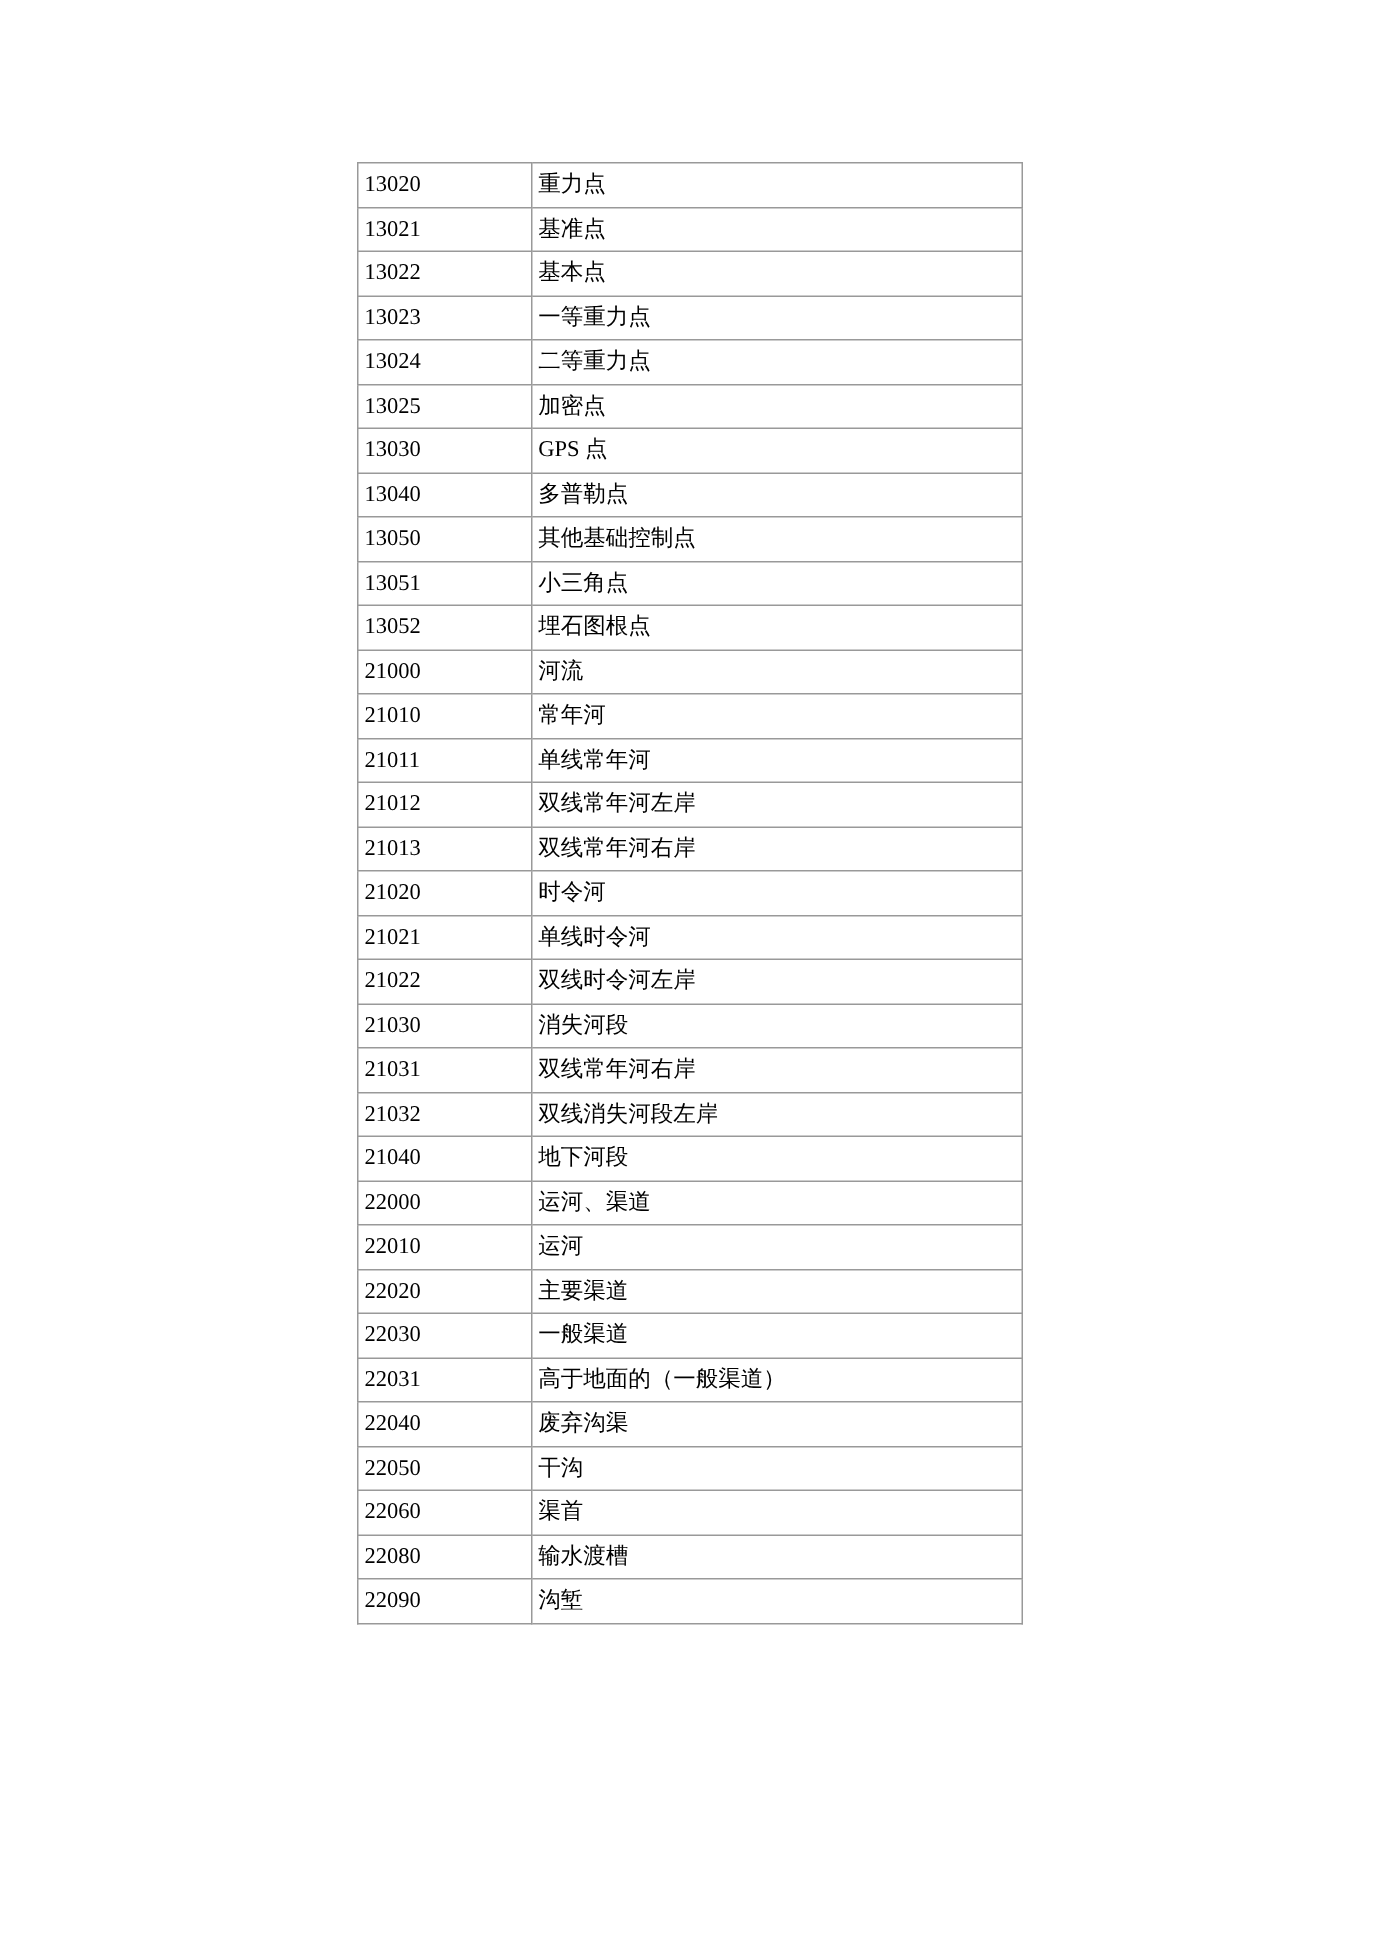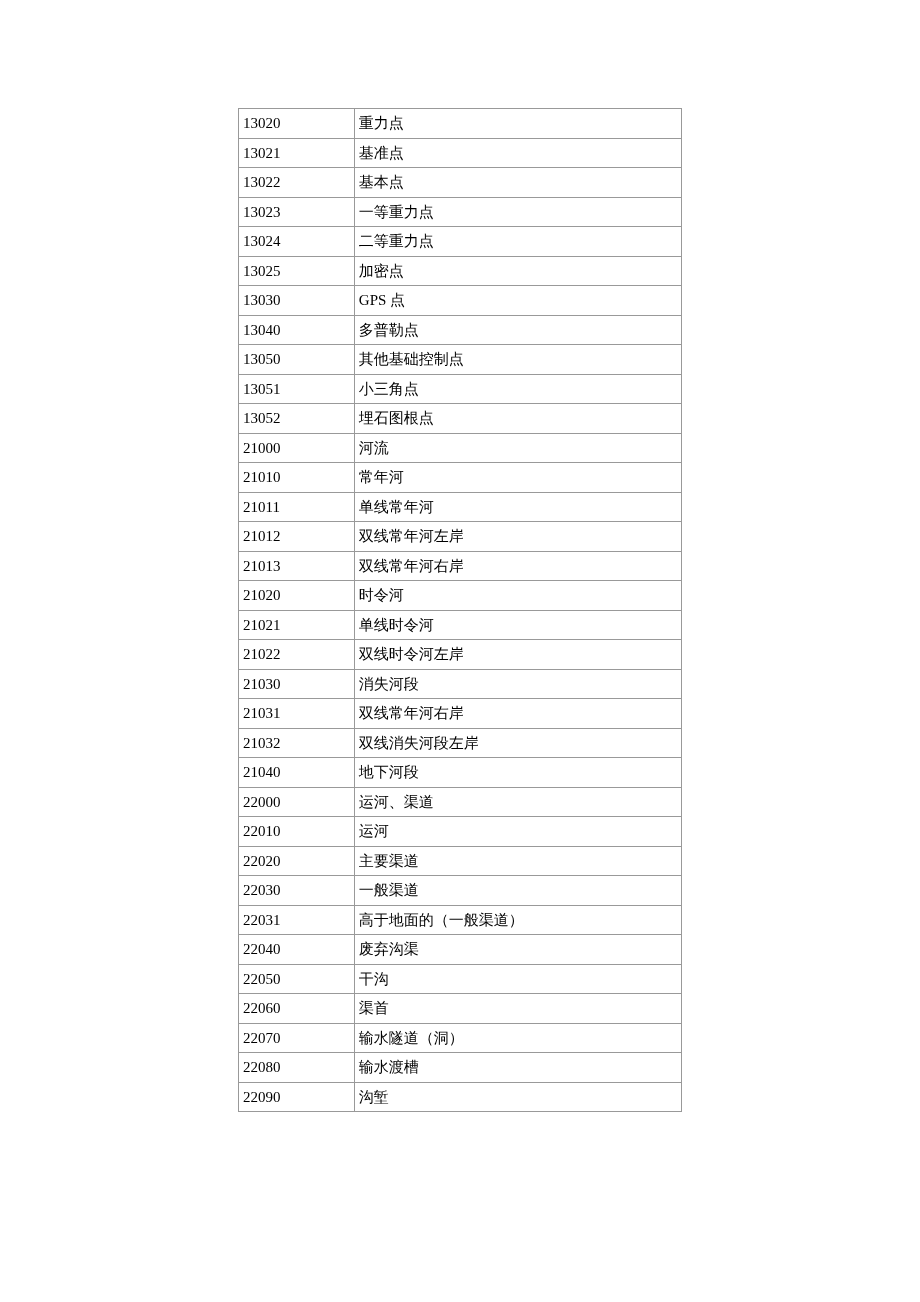--- a/index.html
+++ b/index.html
@@ -167,24 +167,20 @@
         </tr>
         <tr>
           <td class="code-cell">22050</td>
           <td class="name-cell">干沟</td>
         </tr>
         <tr>
           <td class="code-cell">22060</td>
           <td class="name-cell">渠首</td>
         </tr>
         <tr>
-          <td class="code-cell">22070</td>
-          <td class="name-cell">输水隧道（洞）</td>
-        </tr>
-        <tr>
           <td class="code-cell">22080</td>
           <td class="name-cell">输水渡槽</td>
         </tr>
         <tr>
           <td class="code-cell">22090</td>
           <td class="name-cell">沟堑</td>
         </tr>
       </tbody>
   </table>
 </div>

